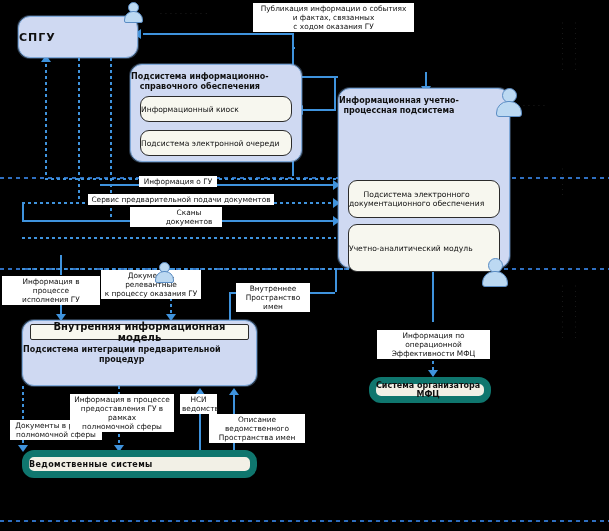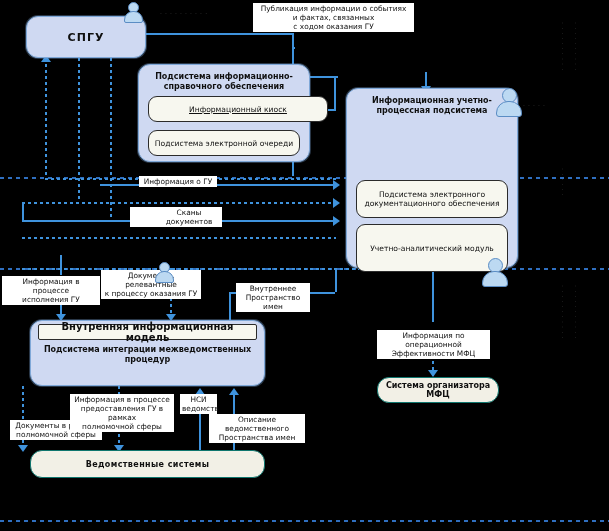--- a/index.html
+++ b/index.html
@@ -11,41 +11,40 @@
     position:relative;
     width:609px;height:531px;
     background:#000000;
     overflow:hidden;
   }
 
   
   .node{
     position:absolute;
     box-sizing:border-box;
-    display:flex;align-items:center;justify-content:center;
+    display:flex;align-items:center;justify-content:flex-start;
     text-align:center;
     color:#101010;
     z-index:6;
-    margin-left:8px;
   }
   .outer{
     background:#cfd9f2;
     border:1px solid #7fa8d8;
     border-radius:12px;
     box-shadow:0 0 0 1px rgba(120,160,210,.35);
   }
   .inner{
     background:#f7f7ef;
     border:1px solid #2b2b2b;
     border-radius:9px;
   }
   .inner.sq{border-radius:2px;}
   .flat{
     background:#f2f0e6;
-    border:1px solid #0f766e;
+    border:7px solid #0f766e;
     border-radius:12px;
   }
   .bold{font-weight:bold;}
   .ttl{font-weight:bold;}
 
   
   .lab{
     position:absolute;
     background:#ffffff;
     color:#111111;
@@ -195,41 +194,41 @@
   <div class="dash-h" style="left:22px;top:268px;width:480px;"></div>
 
   <div class="node outer" style="left:18px;top:16px;width:120px;height:42px;">
     <span class="ttl" style="font-size:11px;letter-spacing:1px;">СПГУ</span>
   </div>
 
   <div class="node outer" style="left:130px;top:64px;width:172px;height:98px;align-items:flex-start;">
     <span class="ttl" style="font-size:8px;line-height:10px;margin-top:7px;white-space:pre-line;">Подсистема информационно-
 справочного обеспечения</span>
   </div>
-  <div class="node inner" style="left:140px;top:96px;width:180px;height:26px;text-decoration:underline;">
+  <div class="node inner" style="left:140px;top:96px;width:152px;height:26px;">
     <span style="font-size:7.6px;">Информационный киоск</span>
   </div>
   <div class="node inner" style="left:140px;top:130px;width:152px;height:26px;">
     <span style="font-size:7.6px;">Подсистема электронной очереди</span>
   </div>
 
   <div class="node outer" style="left:338px;top:88px;width:172px;height:180px;align-items:flex-start;">
     <span class="ttl" style="font-size:8px;line-height:10px;margin-top:7px;white-space:pre-line;">Информационная учетно-
 процессная подсистема</span>
   </div>
   <div class="node inner" style="left:348px;top:180px;width:152px;height:38px;">
     <span style="font-size:7.6px;line-height:9.5px;white-space:pre-line;">Подсистема электронного
 документационного обеспечения</span>
   </div>
   <div class="node inner" style="left:348px;top:224px;width:152px;height:48px;">
     <span style="font-size:7.6px;">Учетно-аналитический модуль</span>
   </div>
 
   <div class="node outer" style="left:22px;top:320px;width:235px;height:66px;align-items:flex-start;">
-    <span class="ttl" style="font-size:8px;line-height:10px;margin-top:24px;white-space:pre-line;">Подсистема интеграции межведомственных
+    <span class="ttl" style="font-size:8px;line-height:10px;margin-top:24px;white-space:pre-line;">Подсистема интеграции предварительной
 процедур</span>
   </div>
   <div class="node inner sq" style="left:30px;top:324px;width:219px;height:16px;">
     <span class="bold" style="font-size:10px;">Внутренняя информационная модель</span>
   </div>
 
   <div class="node flat" style="left:22px;top:450px;width:235px;height:28px;">
     <span class="bold" style="font-size:8px;letter-spacing:.4px;">Ведомственные системы</span>
   </div>
 
@@ -238,20 +237,21 @@
 МФЦ</span>
   </div>
 
   <div class="lab" style="left:253px;top:3px;width:161px;">Публикация информации о событиях
 и фактах, связанных
 с ходом оказания ГУ</div>
 
 
   <div class="lab" style="left:139px;top:176px;width:78px;">Информация о ГУ</div>
 
+  <div class="lab" style="left:88px;top:194px;width:186px;">Сервис предварительной подачи документов</div>
 
   <div class="lab" style="left:130px;top:207px;width:92px;padding-left:28px;">Сканы документов</div>
 
   <div class="lab" style="left:2px;top:276px;width:98px;">Информация в процессе
 исполнения ГУ</div>
 
   <div class="lab" style="left:101px;top:270px;width:100px;">Документы, релевантные
 к процессу оказания ГУ</div>
 
   <div class="lab" style="left:236px;top:283px;width:74px;">Внутреннее

